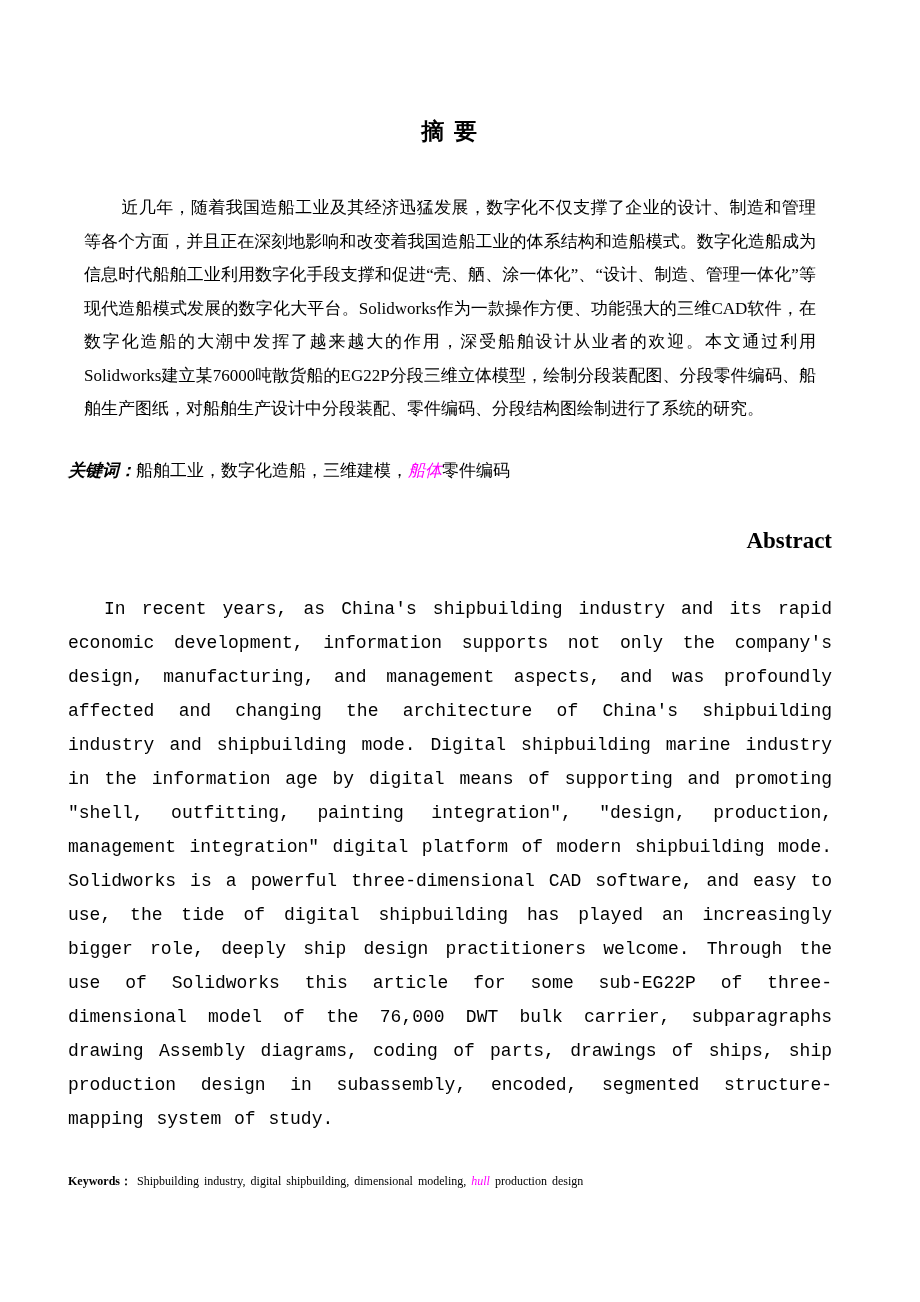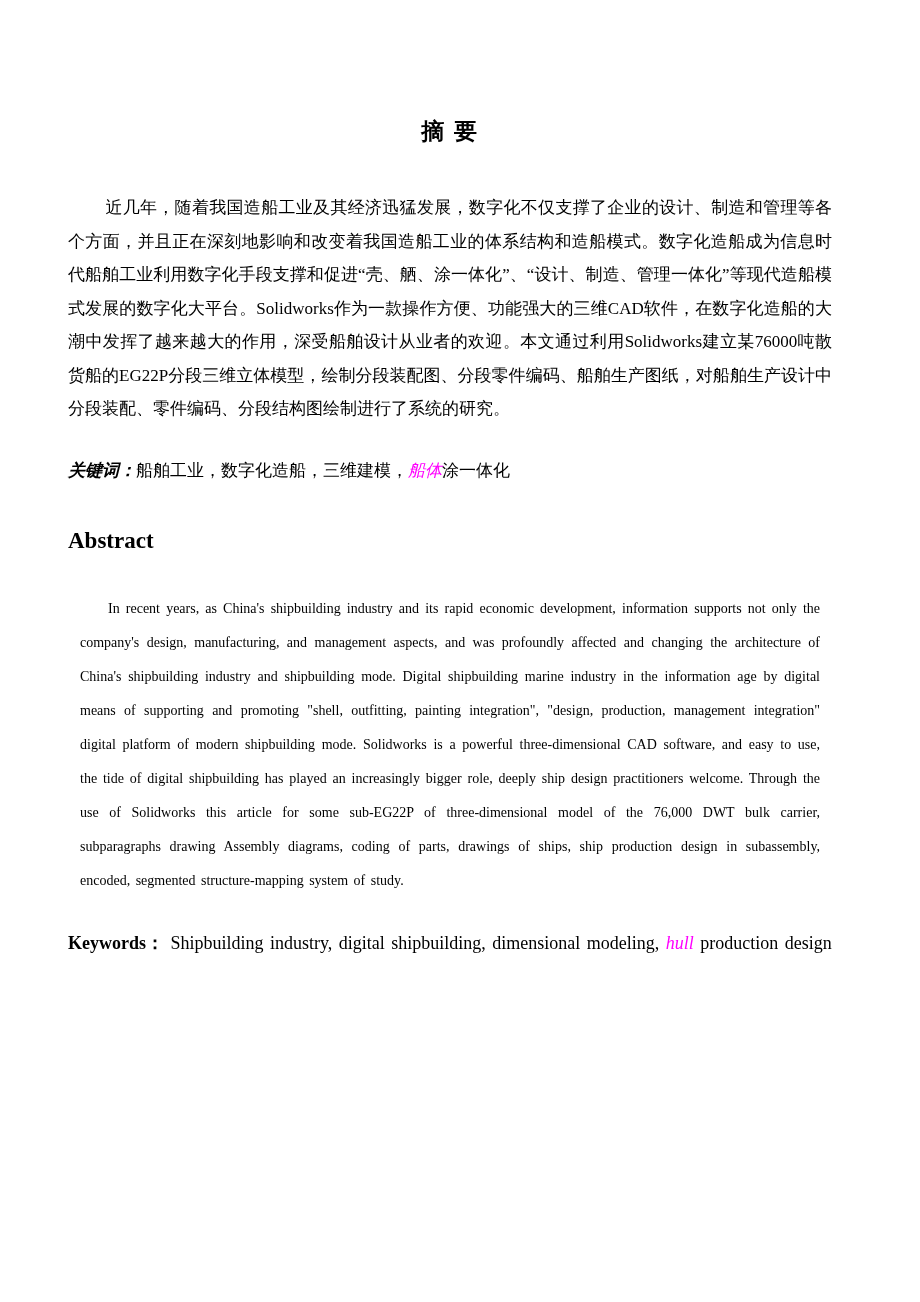--- a/index.html
+++ b/index.html
@@ -24,51 +24,51 @@
     text-align: center;
     letter-spacing: 2px;
     margin: 0 0 44px 0;
     font-family: "Liberation Serif", serif;
   }
   .para-cn {
     font-size: 17px;
     line-height: 33.5px;
     text-align: justify;
     text-indent: 2.2em;
-    margin: 0;
+    margin: 16px;
     font-family: "Liberation Serif", serif;
   }
   .keywords-cn {
     font-size: 17px;
     line-height: 30px;
     margin: 30px 0 0 0;
     text-align: justify;
   }
   .keywords-cn .kw-label {
     font-weight: bold;
     font-style: italic;
   }
   .title-en {
     font-size: 23px;
     font-weight: bold;
-    text-align: left;
+    text-align: right;
     margin: 42px 0 38px 0;
     font-family: "Liberation Serif", serif;
   }
   .para-en {
-    font-size: 14px;
+    font-size: 18px;
     line-height: 34px;
     text-align: justify;
     text-indent: 2em;
-    margin: 12px;
+    margin: 0;
     word-spacing: 2px;
-    font-family: Liberation Serif, serif;
+    font-family: Liberation Mono, monospace;
   }
   .keywords-en {
-    font-size: 18px;
+    font-size: 12px;
     line-height: 34px;
     margin: 28px 0 8px 0;
     text-align: justify;
     word-spacing: 2px;
   }
   .keywords-en .kw-label {
     font-weight: bold;
   }
   .highlight {
     color: var(--highlight-color, #ff00ff);
@@ -80,21 +80,21 @@
 
 <div class="page">
 
   <h1 class="title-cn">摘  要</h1>
 
   <p class="para-cn">
     <span>近几年，随着我国造船工业及其经济迅猛发展，数字化不仅支撑了企业的设计、制造和管理等各个方面，并且正在深刻地影响和改变着我国造船工业的体系结构和造船模式。数字化造船成为信息时代船舶工业利用数字化手段支撑和促进“壳、舾、涂一体化”、“设计、制造、管理一体化”等现代造船模式发展的数字化大平台。Solidworks作为一款操作方便、功能强大的三维CAD软件，在数字化造船的大潮中发挥了越来越大的作用，深受船舶设计从业者的欢迎。本文通过利用Solidworks建立某76000吨散货船的EG22P分段三维立体模型，绘制分段装配图、分段零件编码、船舶生产图纸，对船舶生产设计中分段装配、零件编码、分段结构图绘制进行了系统的研究。</span>
   </p>
 
   <p class="keywords-cn">
-    <span class="kw-label">关键词</span><span class="kw-label">：</span><span>船舶工业，数字化造船，三维建模，</span><span class="highlight">船体</span><span>涂一体化</span>
+    <span class="kw-label">关键词</span><span class="kw-label">：</span><span>船舶工业，数字化造船，三维建模，</span><span class="highlight">船体</span><span>零件编码</span>
   </p>
 
   <h1 class="title-en">Abstract</h1>
 
   <p class="para-en">
     <span>In recent years, as China's shipbuilding industry and its rapid economic development, information supports not only the company's design, manufacturing, and management aspects, and was profoundly affected and changing the architecture of China's shipbuilding industry and shipbuilding mode. Digital shipbuilding marine industry in the information age by digital means of supporting and promoting "shell, outfitting, painting integration", "design, production, management integration" digital platform of modern shipbuilding mode. Solidworks is a powerful three-dimensional CAD software, and easy to use, the tide of digital shipbuilding has played an increasingly bigger role, deeply ship design practitioners welcome. Through the use of Solidworks this article for some sub-EG22P of three-dimensional model of the 76,000 DWT bulk carrier, subparagraphs drawing Assembly diagrams, coding of parts, drawings of ships, ship production design in subassembly, encoded, segmented structure-mapping system of study.</span>
   </p>
 
   <p class="keywords-en">
     <span class="kw-label">Keywords</span><span class="kw-label">：</span><span> Shipbuilding industry, digital shipbuilding, dimensional modeling, </span><span class="highlight">hull</span><span> production design</span>

